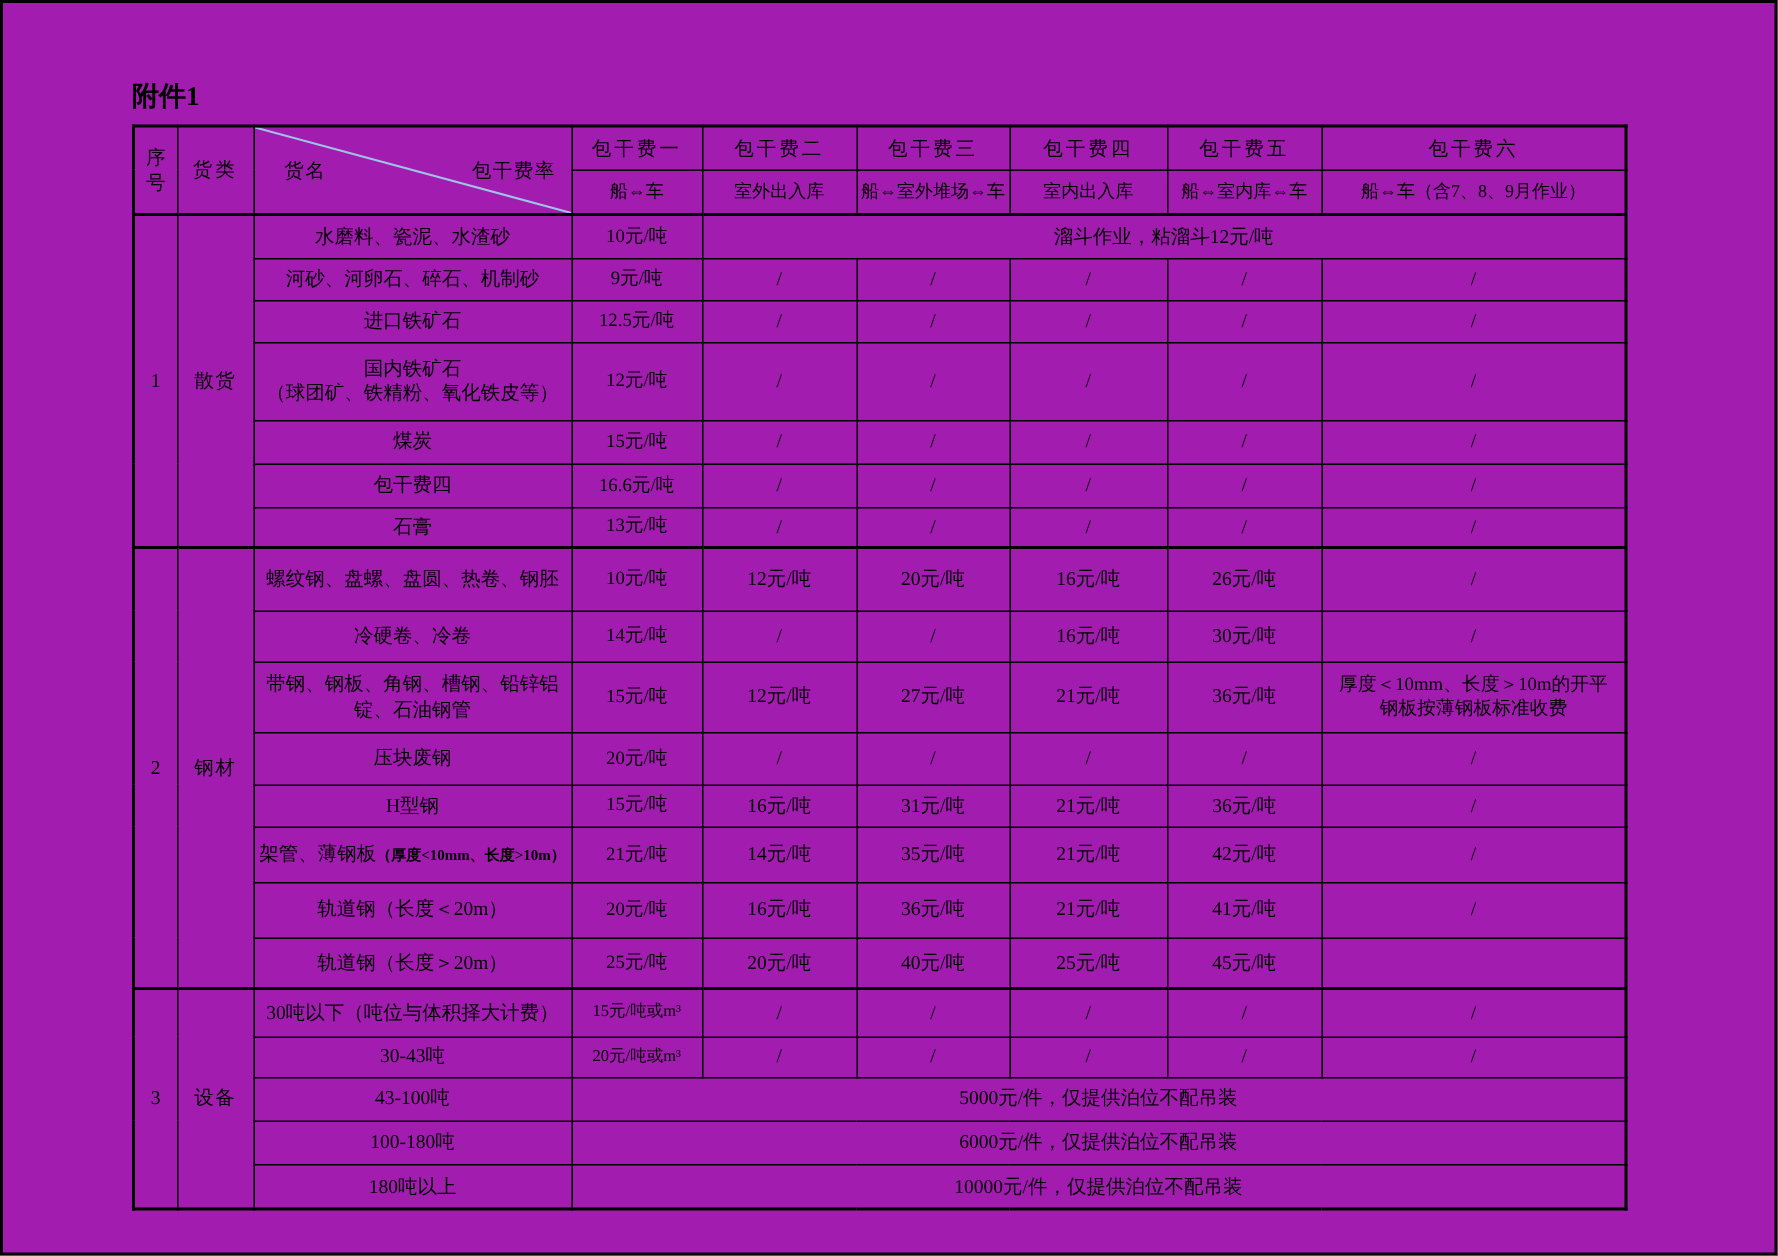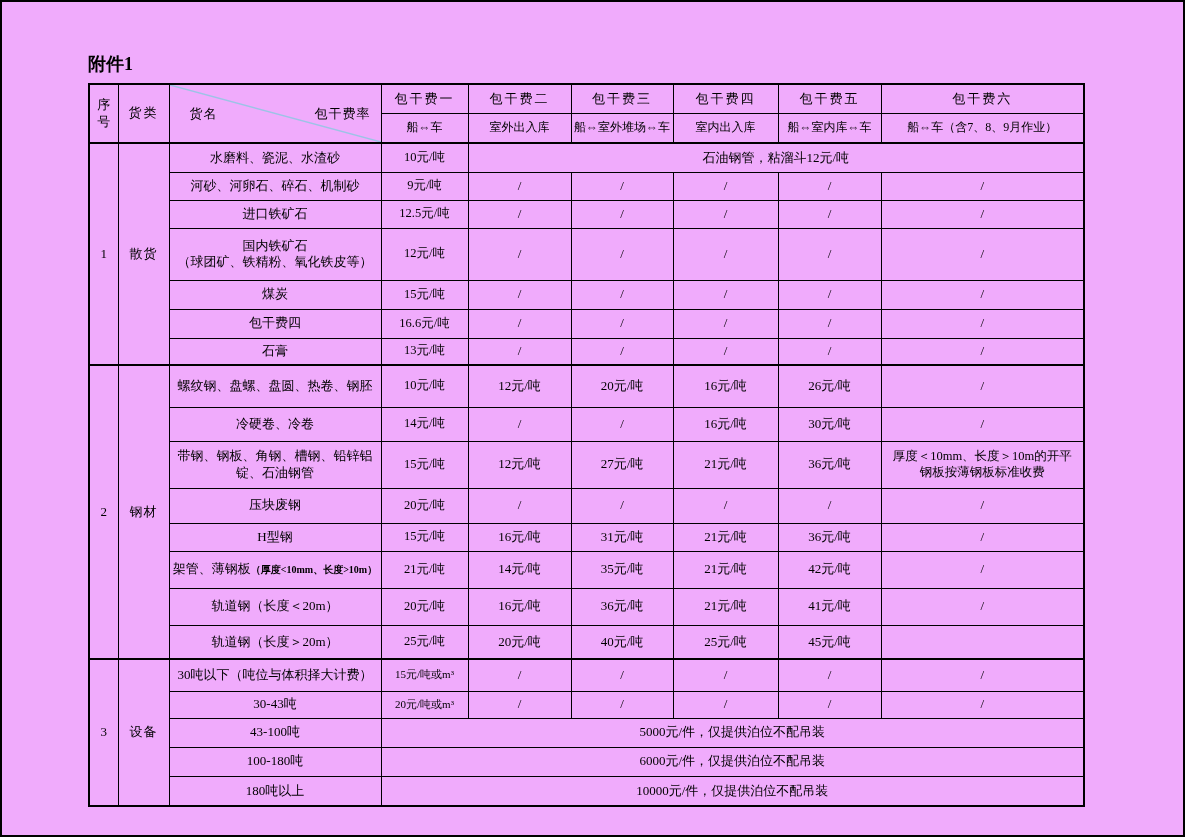--- a/index.html
+++ b/index.html
@@ -1,19 +1,19 @@
 <!DOCTYPE html>
 <html><head>
 <meta charset="utf-8">
 <style>
   html,body{margin:0;padding:0;background:#888;}
   .page{
     position:relative;
     width:1181px;height:833px;
-    background:#f0abfc;
+    background:#a21caf;
     border:2px solid #000;
     font-family:"Liberation Serif","DejaVu Serif",serif;
     color:#000;
     overflow:hidden;
   }
   .doc-header{position:relative;height:40px;}
   .attach{
     position:absolute;left:86px;top:50px;
     font-size:18px;font-weight:bold;
   }
@@ -95,21 +95,21 @@
       <td class="sub">室内出入库</td>
       <td class="sub">船⇔室内库⇔车</td>
       <td class="sub">船⇔车（含7、8、9月作业）</td>
     </tr>
 
     <tr class="sec-top" style="height:29px">
       <td class="seq" rowspan="7">1</td>
       <td class="cat" rowspan="7">散货</td>
       <td class="name">水磨料、瓷泥、水渣砂</td>
       <td class="fee">10元/吨</td>
-      <td colspan="5">石油钢管，粘溜斗12元/吨</td>
+      <td colspan="5">溜斗作业，粘溜斗12元/吨</td>
     </tr>
     <tr style="height:28px">
       <td class="name">河砂、河卵石、碎石、机制砂</td>
       <td class="fee">9元/吨</td>
       <td>/</td>
       <td>/</td>
       <td>/</td>
       <td>/</td>
       <td>/</td>
     </tr>

